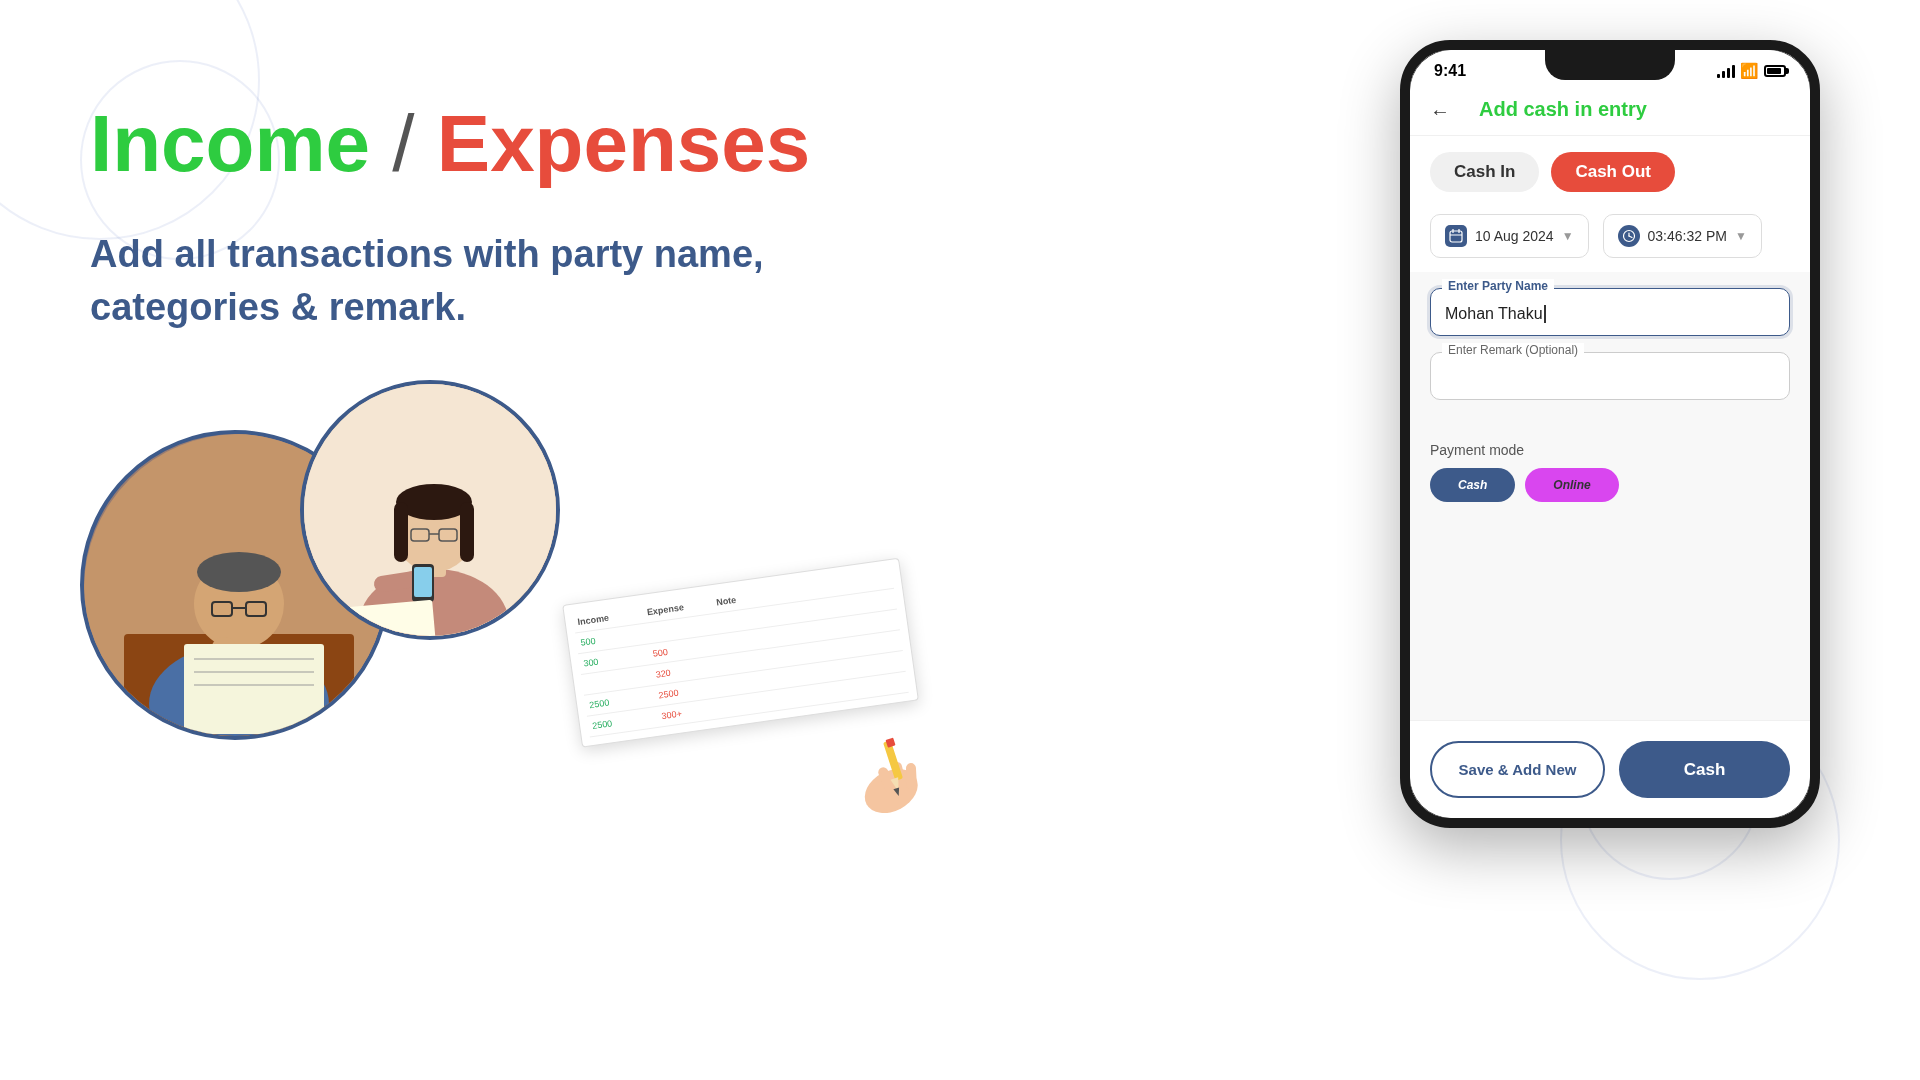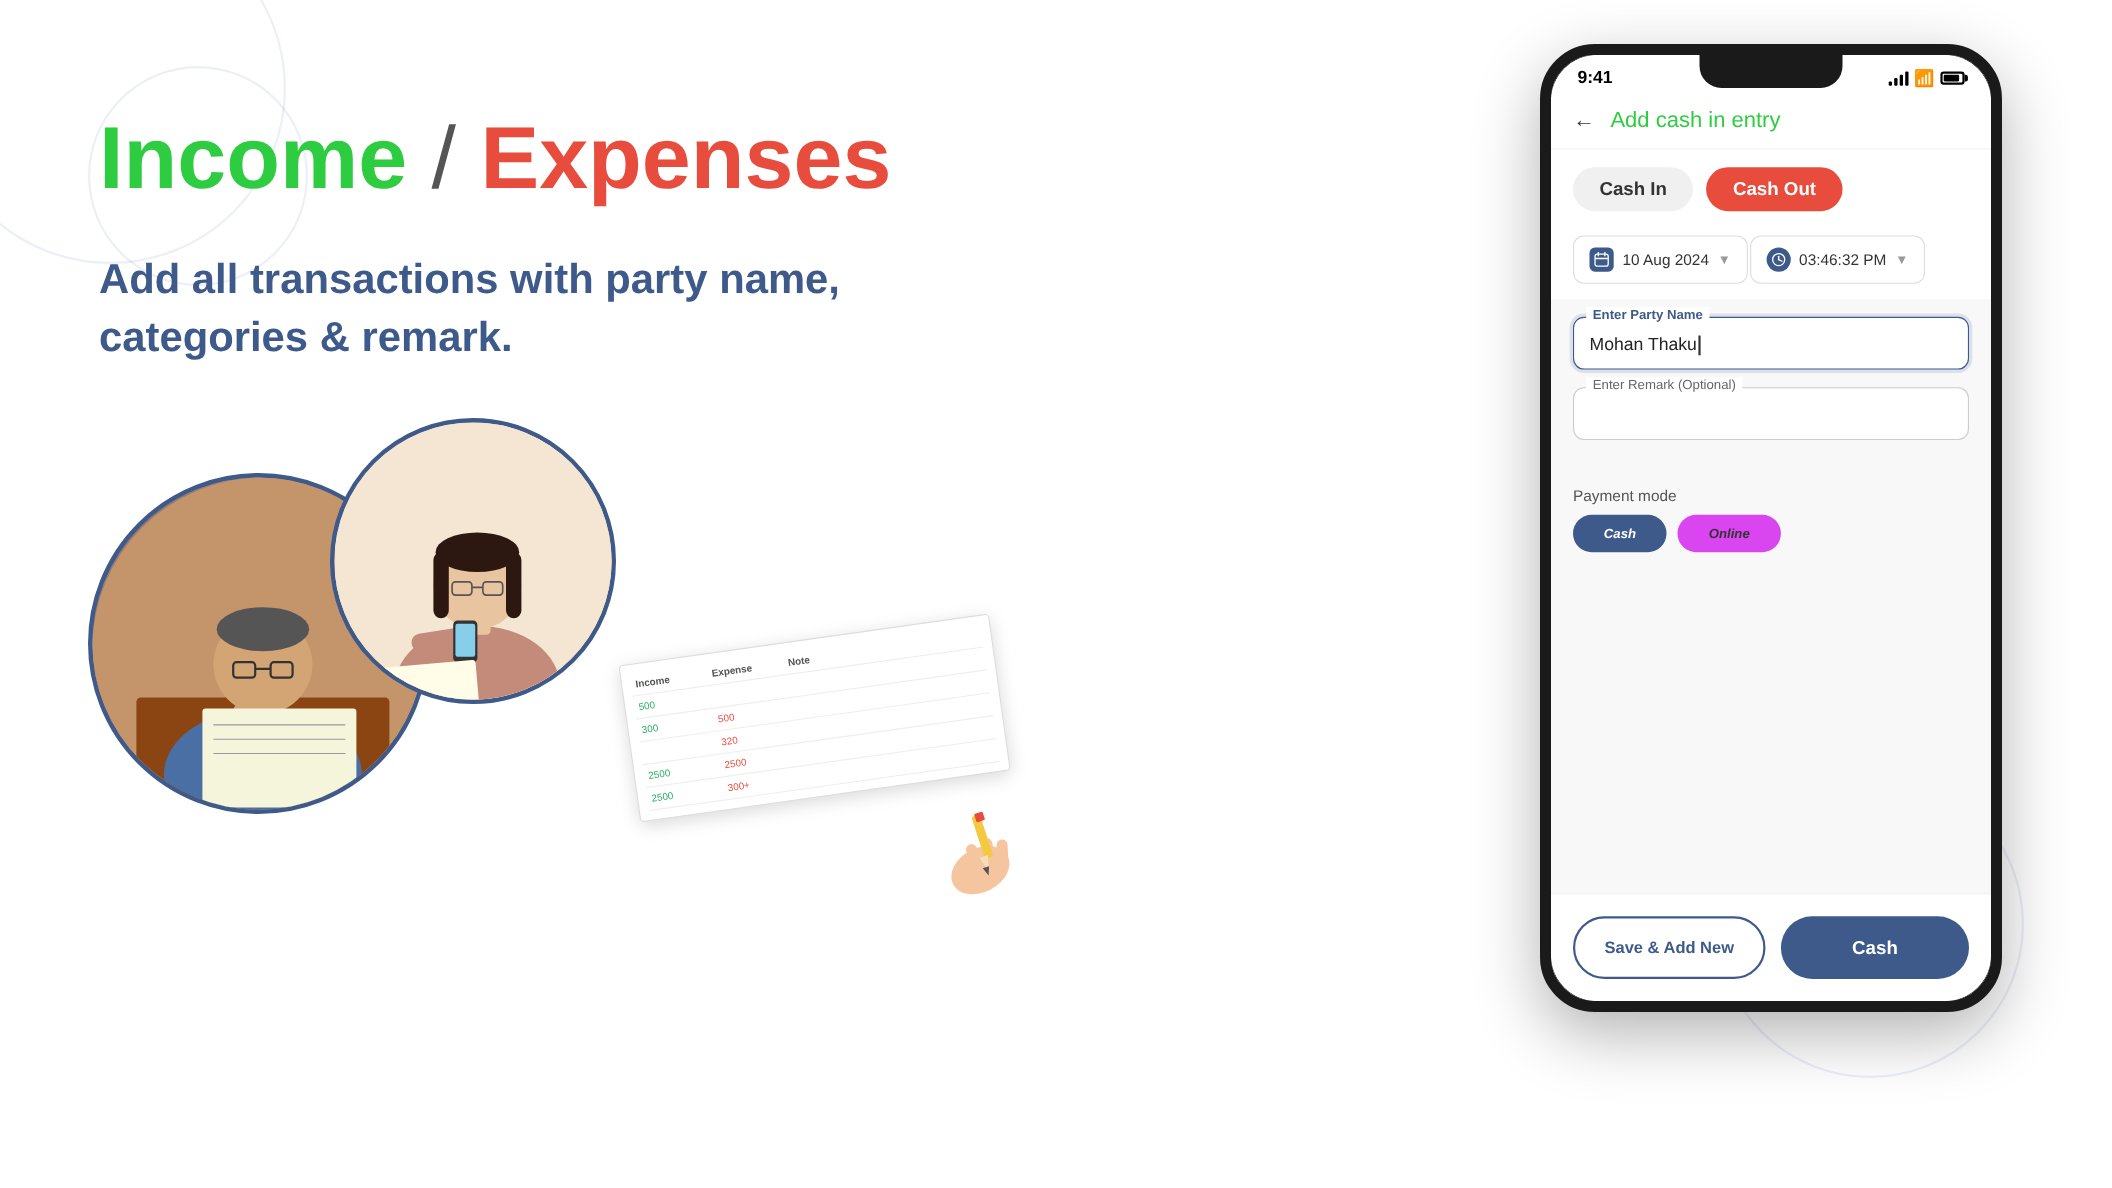--- a/index.html
+++ b/index.html
@@ -125,21 +125,21 @@
     .phone-container {
       position: absolute;
       right: 100px;
       top: 40px;
       width: 420px;
       height: 900px;
     }
 
     .phone {
       width: 420px;
-      height: 880px;
+      height: 788px;
       background: #ffffff;
       border-radius: 50px;
       border: 10px solid #1a1a1a;
       box-shadow: 0 20px 60px rgba(0,0,0,0.3), inset 0 0 0 2px #333;
       position: relative;
       overflow: hidden;
     }
 
     .phone-notch {
       position: absolute;
@@ -239,22 +239,23 @@
     }
 
     .back-arrow {
       font-size: 20px;
       color: #333;
       cursor: pointer;
     }
 
     .app-title {
       font-size: 20px;
-      font-weight: 400;
+      font-weight: 700;
       color: #2ecc40;
+      margin-left: 15px;
     }
 
     
     .tab-container {
       display: flex;
       gap: 12px;
       padding: 16px 20px;
       background: #fff;
     }
 
@@ -273,21 +274,21 @@
     }
 
     .tab-cash-out {
       background: #e74c3c;
       color: #fff;
     }
 
     
     .datetime-row {
       display: flex;
-      gap: 2px;
+      gap: 14px;
       padding: 6px 20px 14px 20px;
       background: #fff;
       align-items: center;
     }
 
     .date-btn, .time-btn {
       display: flex;
       align-items: center;
       gap: 8px;
       padding: 10px 14px;

